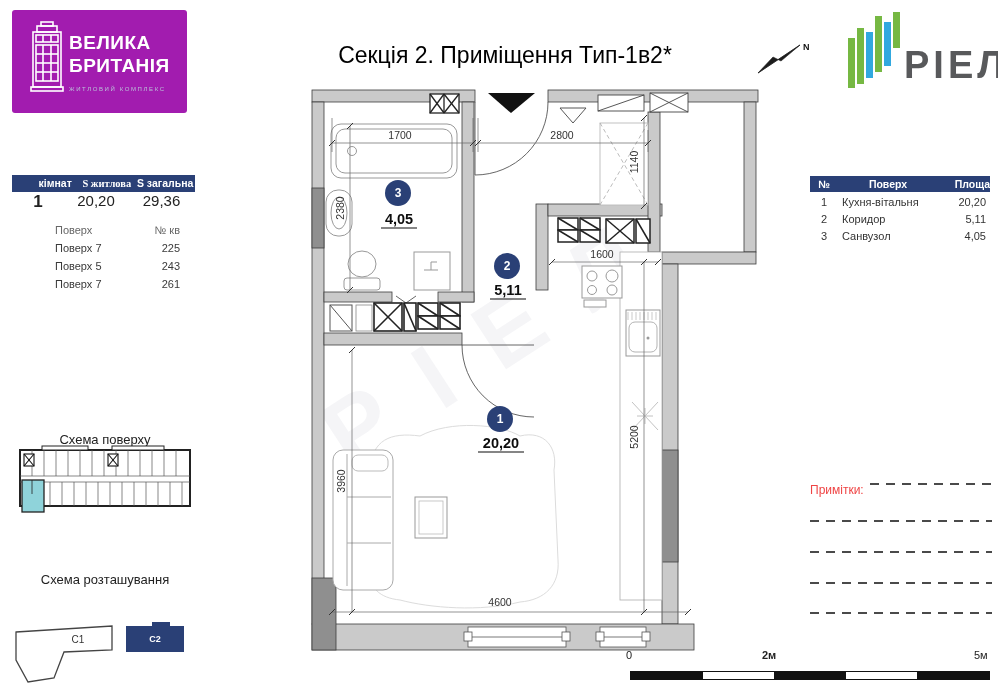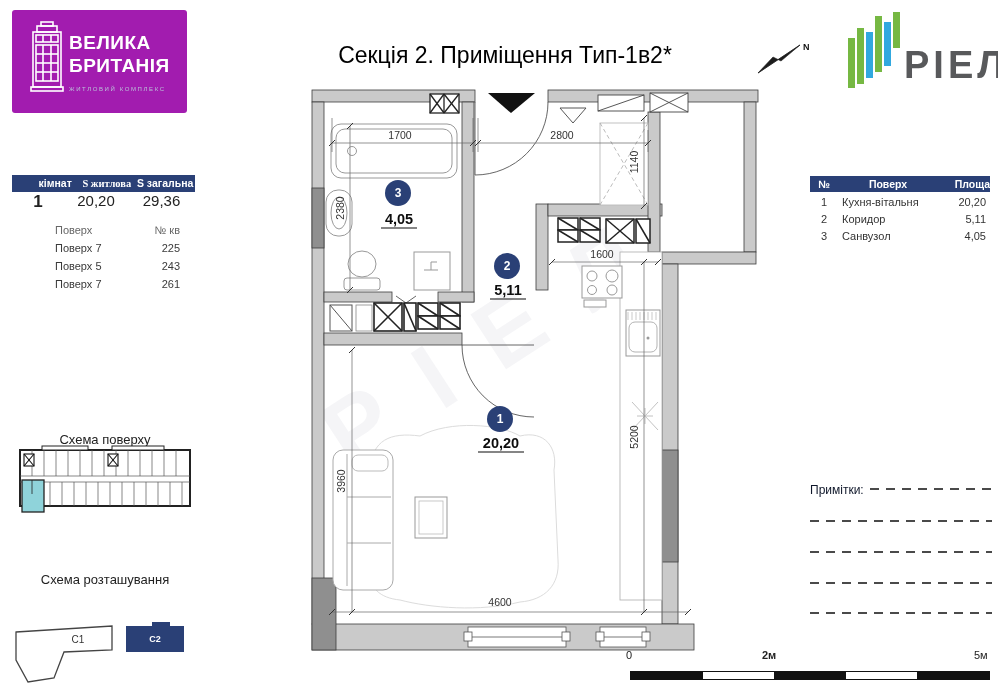--- a/index.html
+++ b/index.html
@@ -27,21 +27,21 @@
   
   #rooms-head{left:810px;top:176px;width:180px;height:16px;font-size:10.5px;line-height:16px;}
   .rt-row{position:absolute;left:810px;width:180px;display:flex;font-size:11px;color:#333;}
   .rt-num{width:28px;text-align:center;}
   .rt-name{width:100px;text-align:left;padding-left:4px;}
   .rt-area{width:44px;text-align:right;padding-right:4px;}
   .hd-num{width:28px;text-align:center;}
   .hd-name{width:100px;text-align:center;}
   .hd-area{width:52px;text-align:right;}
   
-  #notes-row{left:810px;top:483px;width:182px;display:flex;align-items:center;font-size:12px;color:#0f172a;}
+  #notes-row{left:810px;top:483px;width:182px;display:flex;align-items:flex-start;font-size:12px;color:#ef4444;}
   .dash-fill{flex:1;height:2px;margin:0 0 3px 6px;background:repeating-linear-gradient(90deg,#4a4a4a 0 9px,transparent 9px 16px);}
   .dash-line{position:absolute;left:810px;width:182px;height:2px;background:repeating-linear-gradient(90deg,#4a4a4a 0 9px,transparent 9px 16px);}
   
   .scale-label{position:absolute;font-size:11px;color:#222;top:649px;}
   #scale-bar{left:630px;top:671px;width:358px;height:7px;border:1px solid #111;display:flex;}
   #scale-bar div{flex:1;}
   .sb-b{background:#111;}.sb-w{background:#fff;}
   
   #watermark{left:40px;top:280px;width:920px;text-align:center;transform:rotate(-33deg);
              font-size:95px;font-weight:bold;letter-spacing:45px;color:rgba(50,60,100,0.05);pointer-events:none;}

